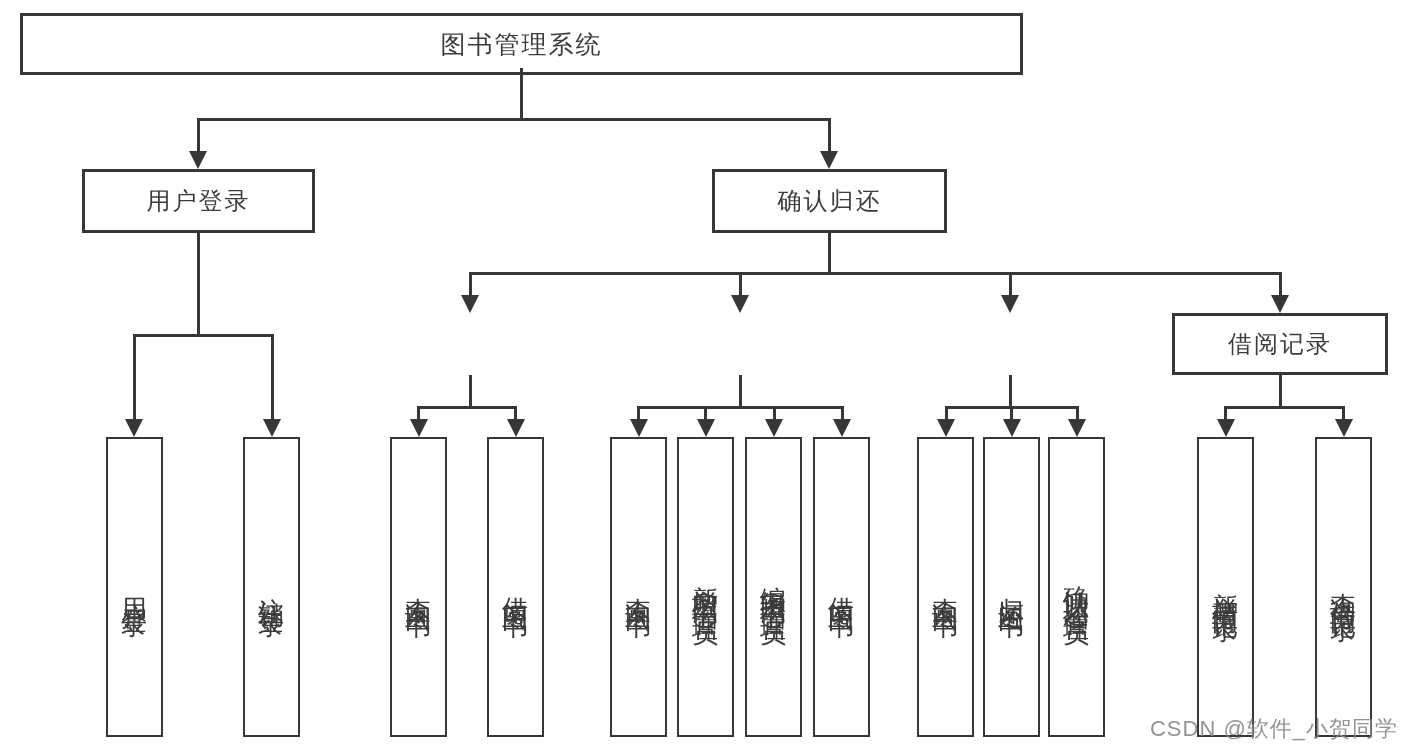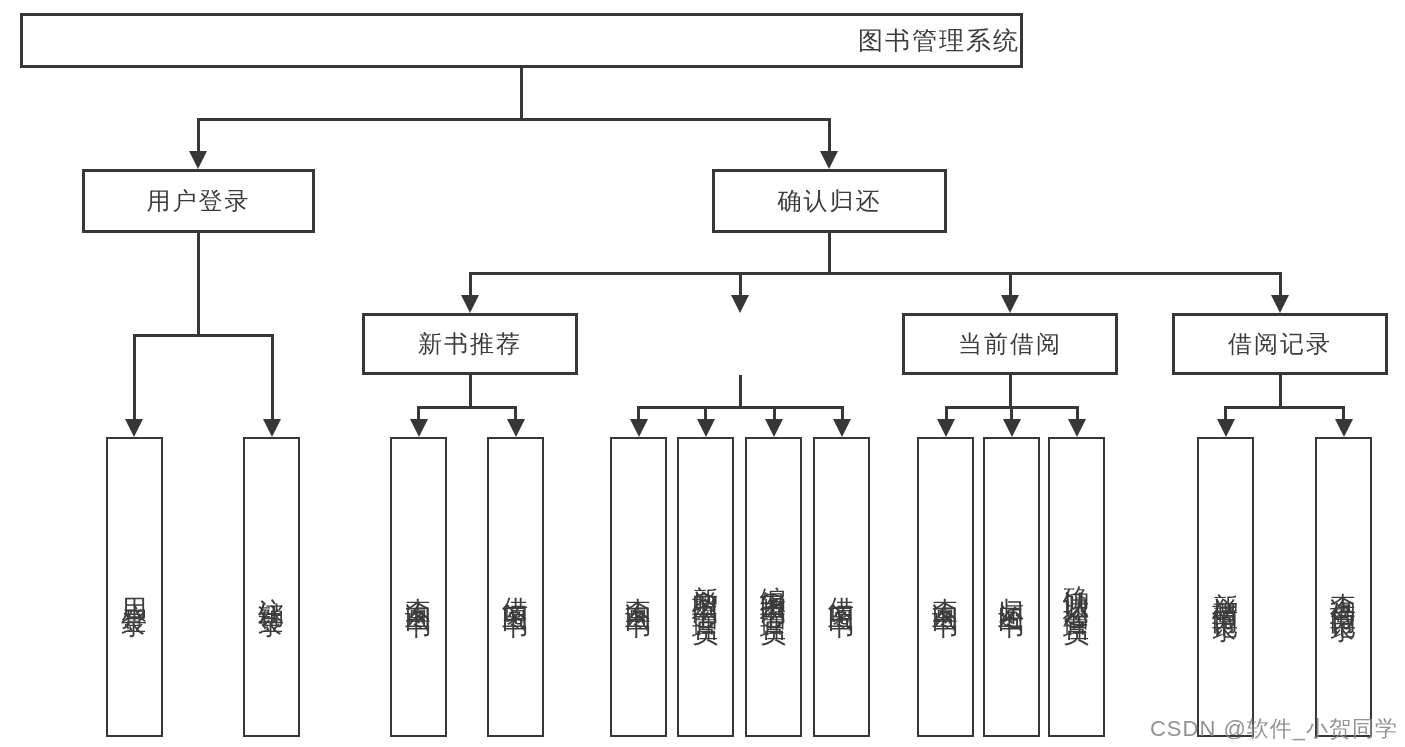--- a/index.html
+++ b/index.html
@@ -44,21 +44,21 @@
     color:rgba(138,138,138,0.92);
     letter-spacing:1px;
     white-space:nowrap;
   }
 </style>
 </head>
 <body>
 
 <div class="canvas">
 
-  <div class="node rootnode" style="left:20px;top:13px;width:1003px;height:55px;justify-content:flex-end;">
+  <div class="node rootnode" style="left:20px;top:13px;width:1003px;height:62px;">
     <span>图书管理系统</span>
   </div>
 
   <div class="line" style="left:519.5px;top:68px;width:3px;height:51px;"></div>
   <div class="line" style="left:196.5px;top:117.5px;width:634px;height:3px;"></div>
   <div class="line" style="left:196.5px;top:119px;width:3px;height:34px;"></div>
   <div class="arrow" style="left:189px;top:151px;"></div>
   <div class="line" style="left:827.5px;top:119px;width:3px;height:34px;"></div>
   <div class="arrow" style="left:820px;top:151px;"></div>
 
@@ -80,26 +80,20 @@
   <div class="line" style="left:468.5px;top:271.5px;width:813px;height:3px;"></div>
   <div class="line" style="left:468.5px;top:273px;width:3px;height:24px;"></div>
   <div class="arrow" style="left:461px;top:295px;"></div>
   <div class="line" style="left:738.5px;top:273px;width:3px;height:24px;"></div>
   <div class="arrow" style="left:731px;top:295px;"></div>
   <div class="line" style="left:1008.5px;top:273px;width:3px;height:24px;"></div>
   <div class="arrow" style="left:1001px;top:295px;"></div>
   <div class="line" style="left:1278.5px;top:273px;width:3px;height:24px;"></div>
   <div class="arrow" style="left:1271px;top:295px;"></div>
 
-  <div class="node hnode" style="left:362px;top:313px;width:216px;height:62px;">
-    <span>新书推荐</span>
-  </div>
-  <div class="node hnode" style="left:902px;top:313px;width:216px;height:62px;">
-    <span>当前借阅</span>
-  </div>
   <div class="node hnode" style="left:1172px;top:313px;width:216px;height:62px;text-align:center;">
     <span>借阅记录</span>
   </div>
 
   <div class="line" style="left:468.5px;top:375px;width:3px;height:32px;"></div>
   <div class="line" style="left:417px;top:405.5px;width:100px;height:3px;"></div>
   <div class="line" style="left:417px;top:407px;width:3px;height:14px;"></div>
   <div class="arrow" style="left:409.5px;top:419px;"></div>
   <div class="line" style="left:514px;top:407px;width:3px;height:14px;"></div>
   <div class="arrow" style="left:506.5px;top:419px;"></div>

